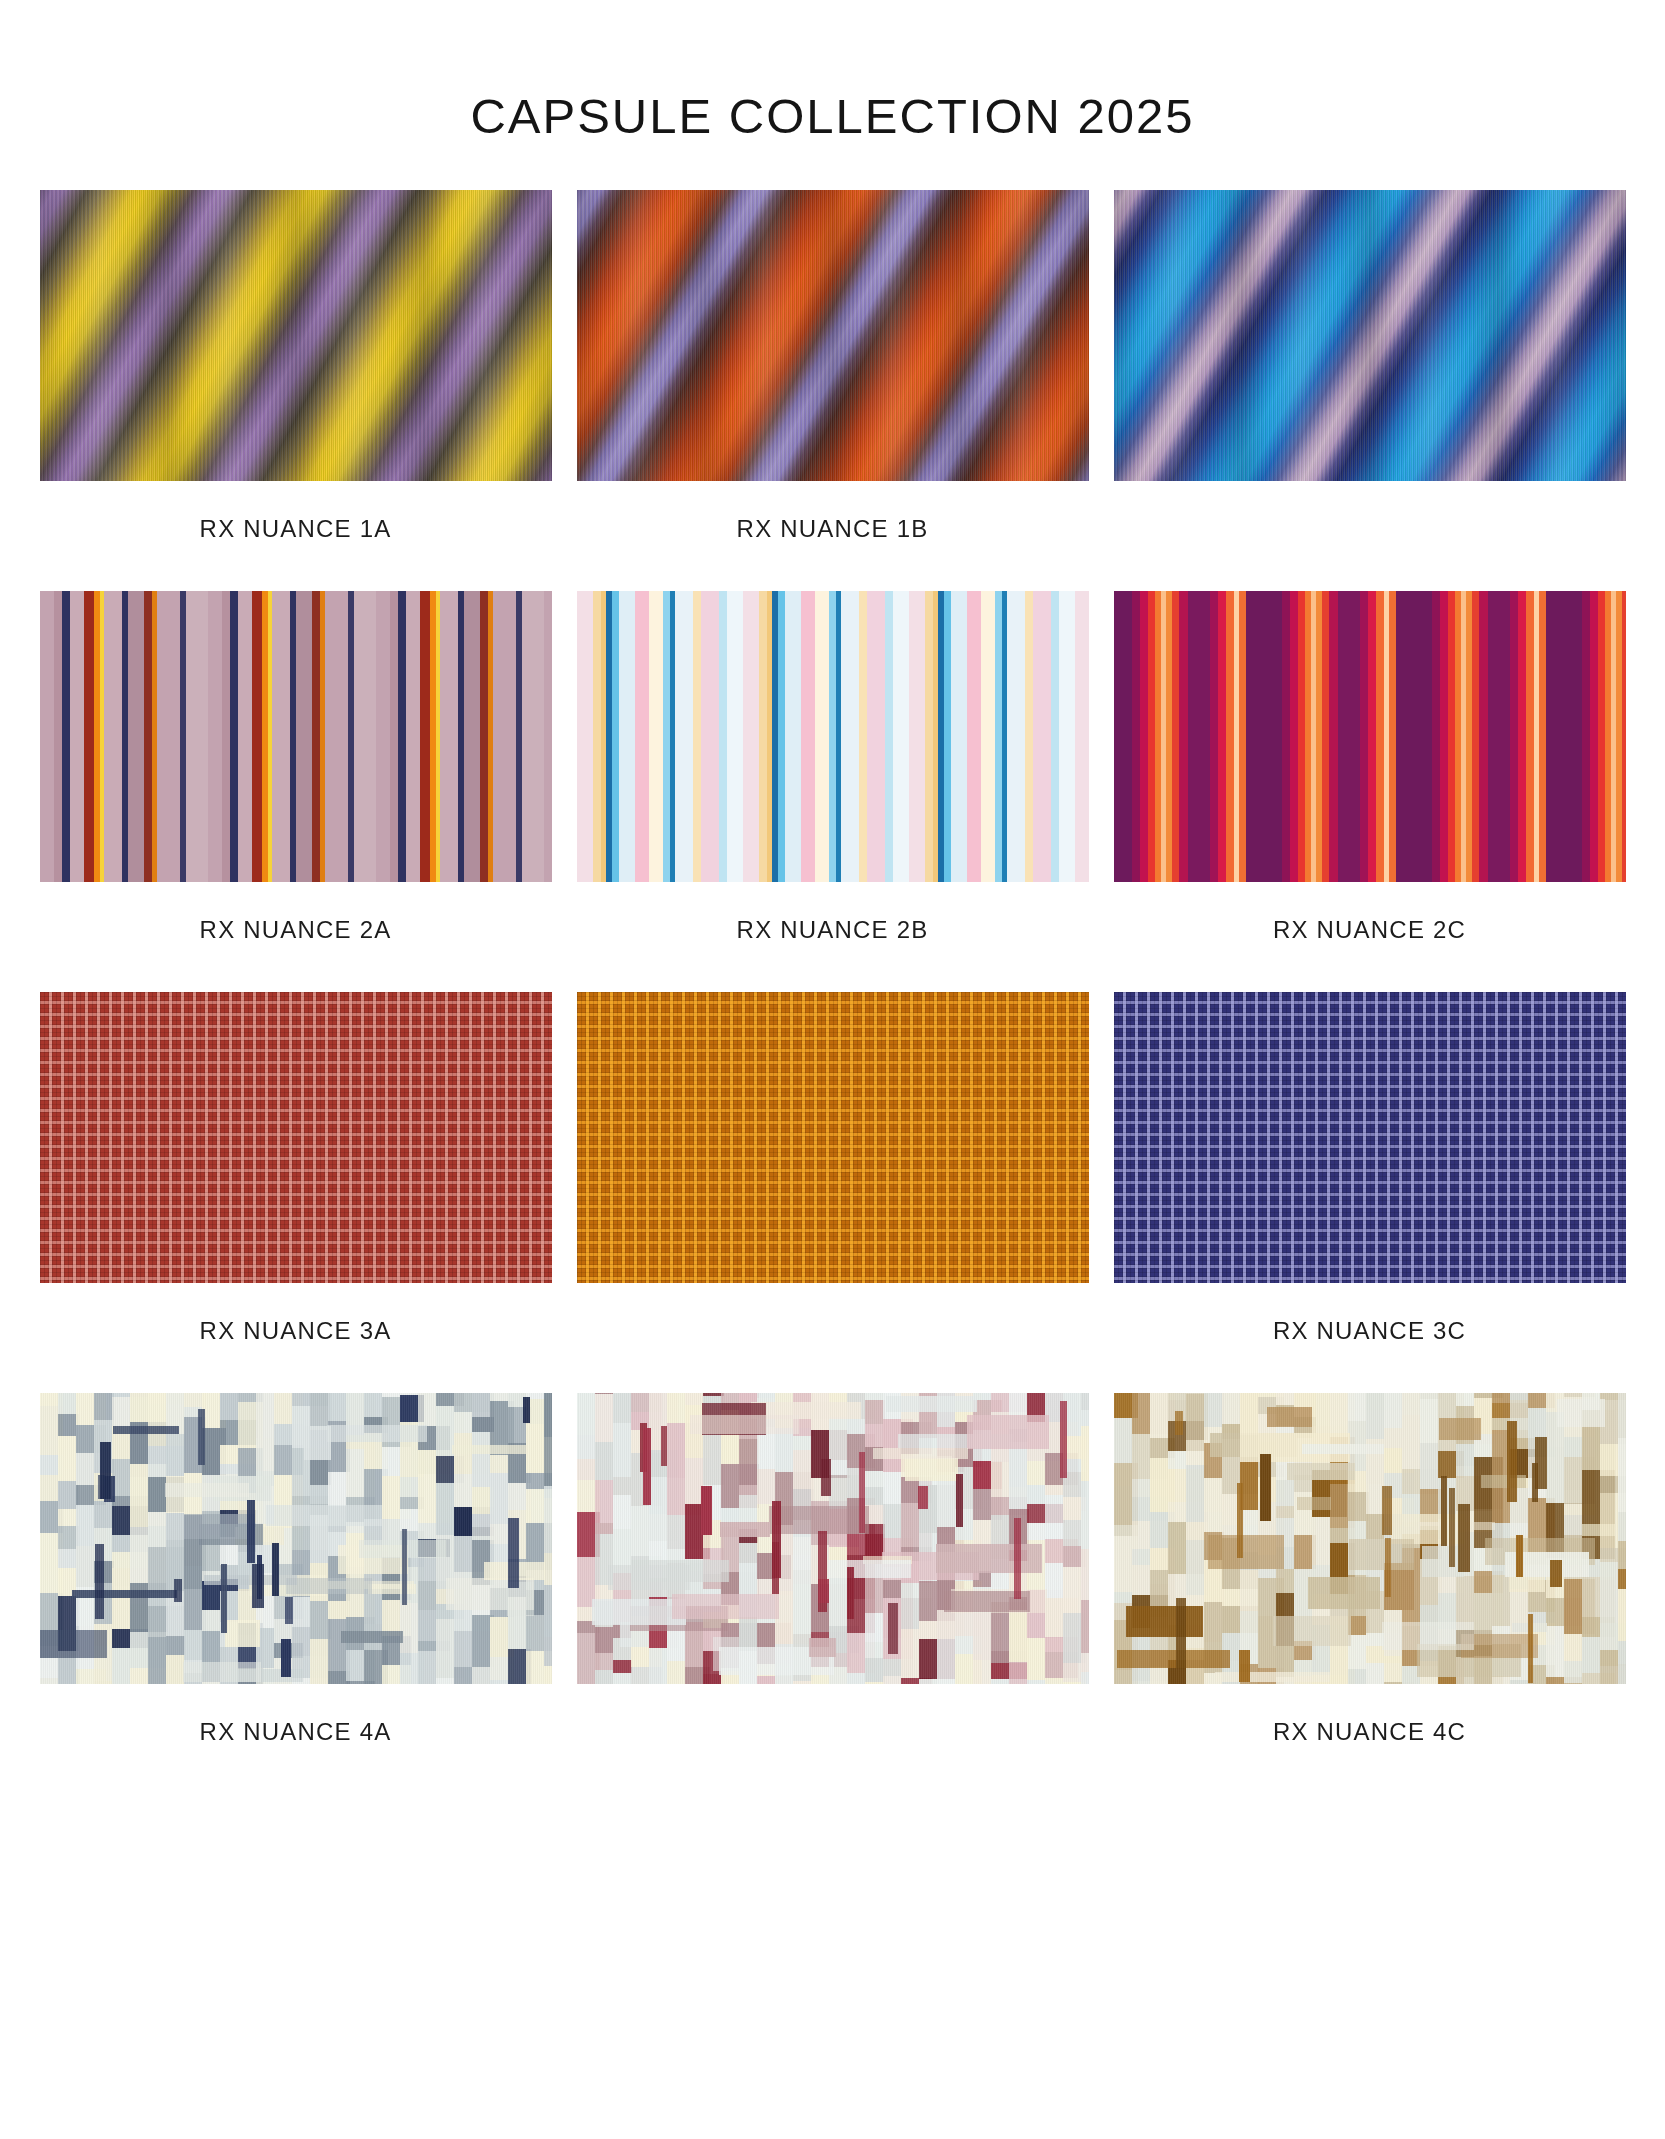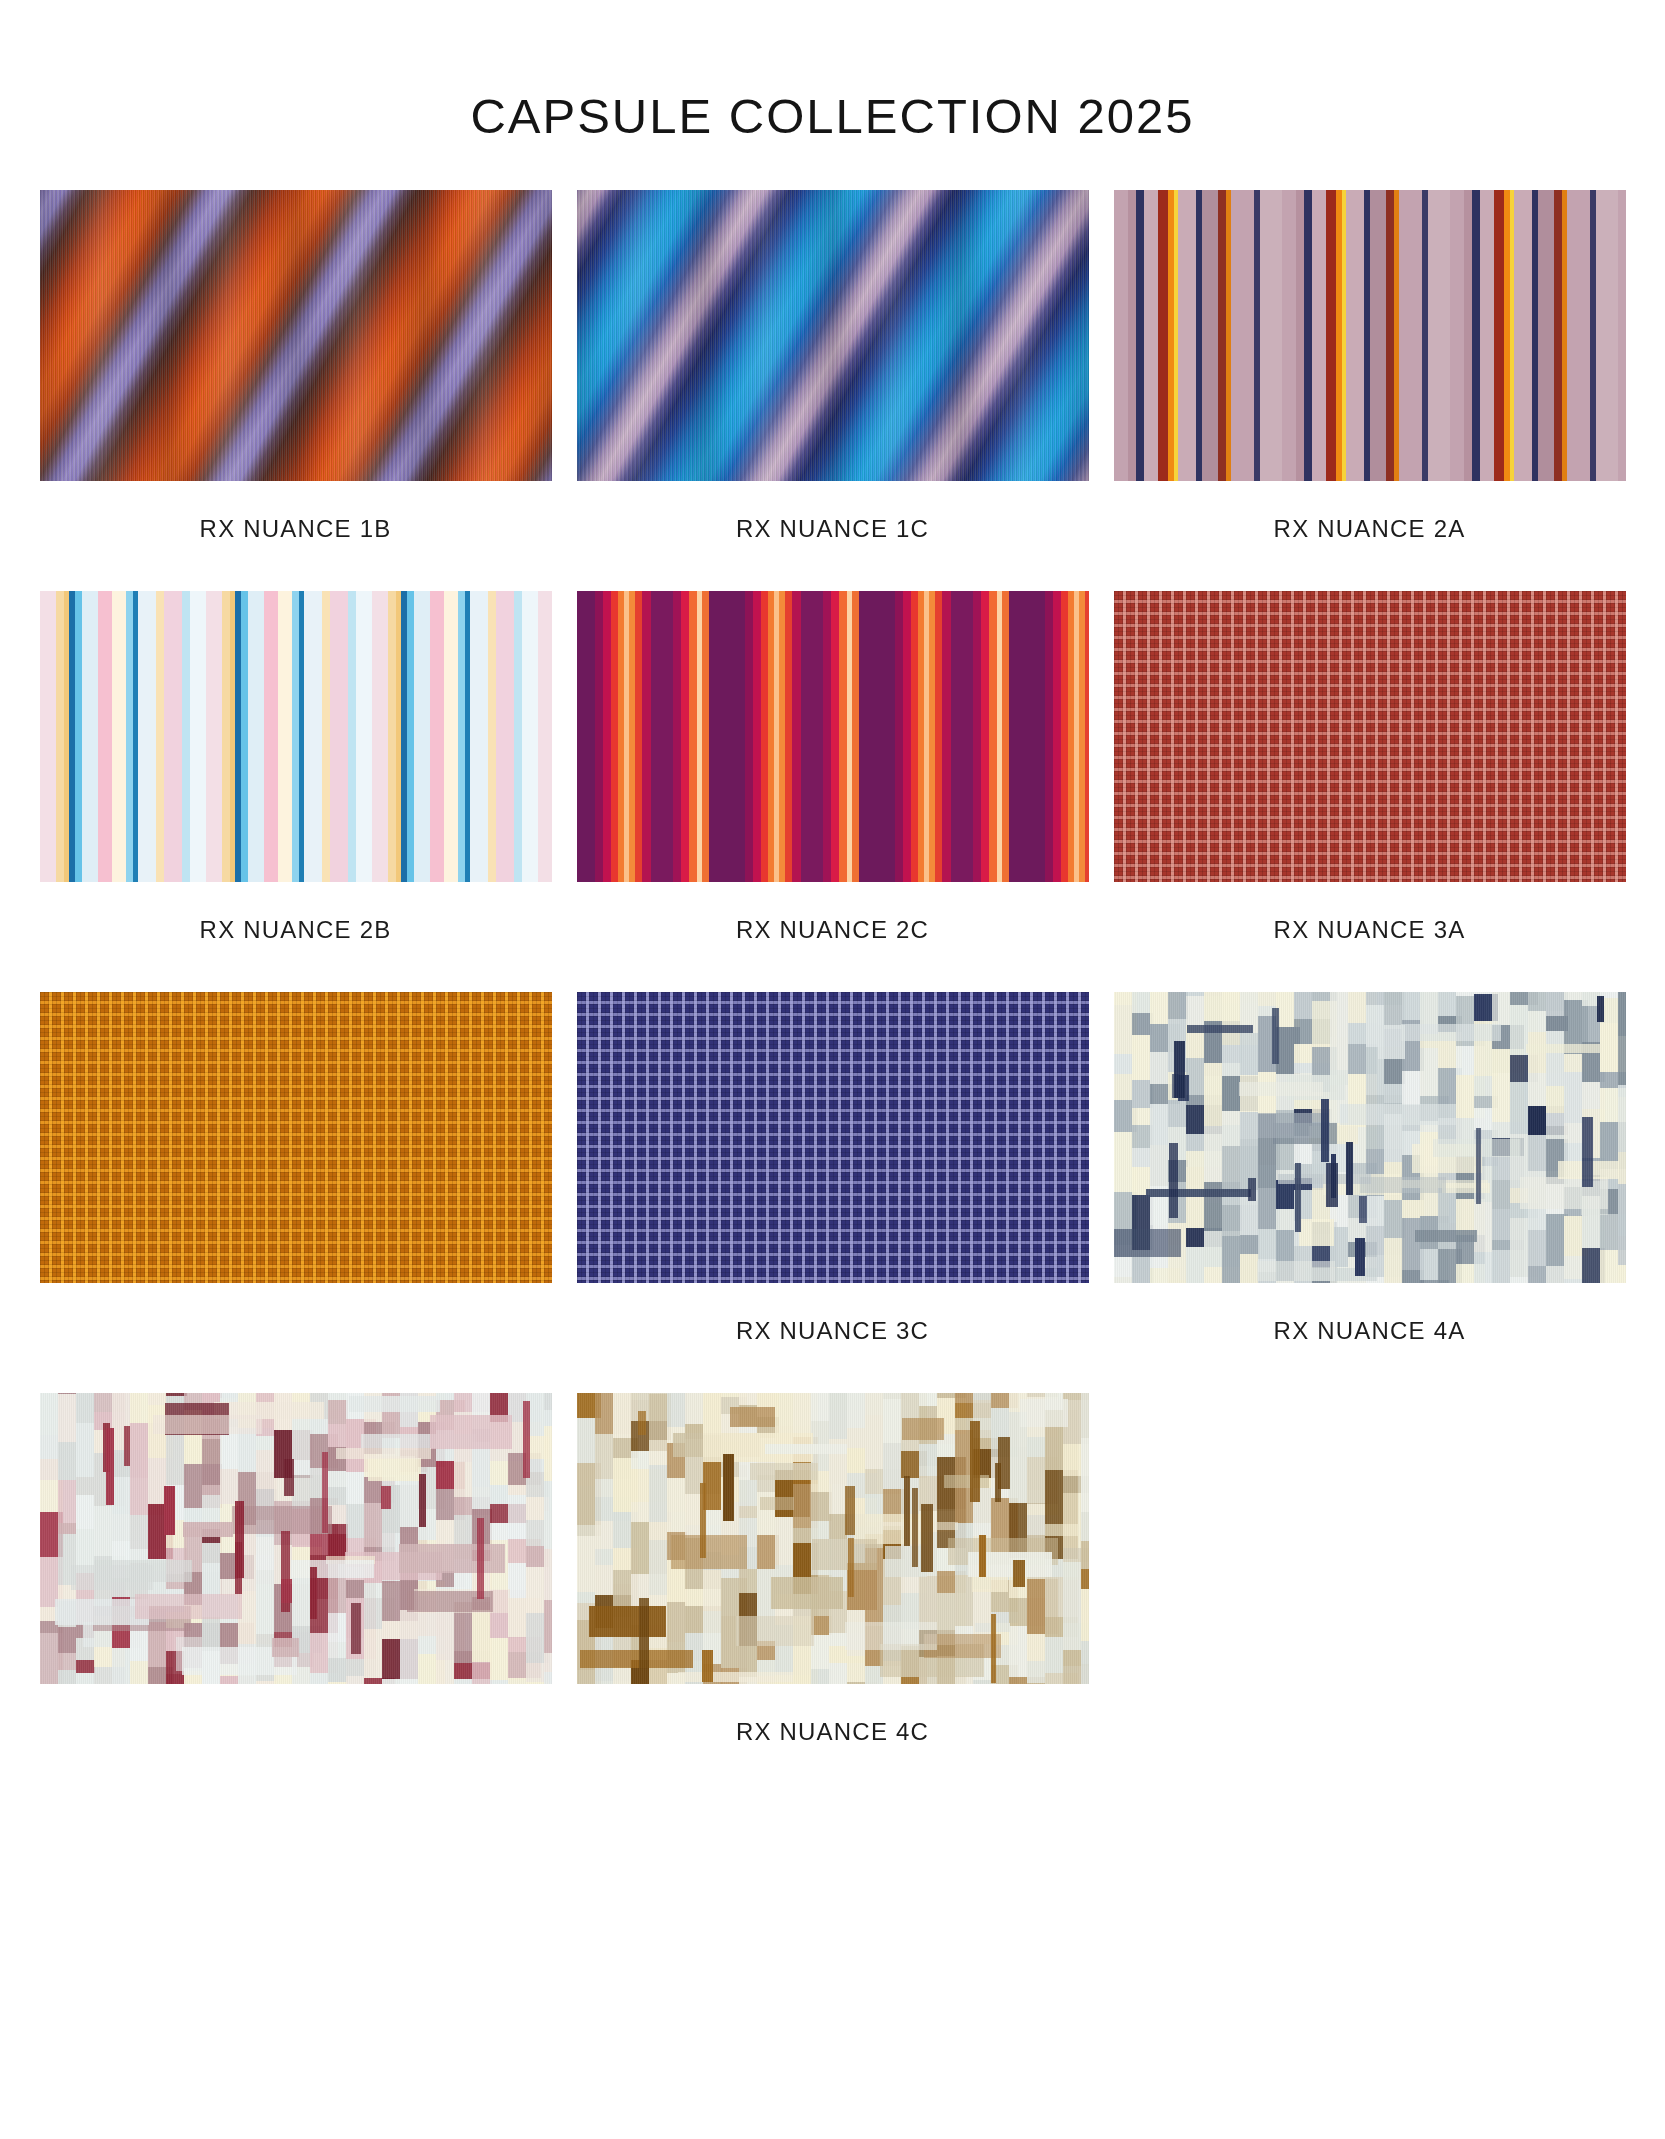--- a/index.html
+++ b/index.html
@@ -323,20 +323,31 @@
 </style>
 </head>
 <body>
 
 <div class="page">
 
   <h1 class="title">CAPSULE COLLECTION 2025</h1>
 
   <div class="grid">
 
+    <div class="cell">
+      <div class="swatch s1a">
+        <div class="ikat">
+          <div class="diag"></div>
+          <div class="bands"></div>
+          <div class="vtex"></div>
+          <div class="vtex2"></div>
+        </div>
+      </div>
+      <div class="caption">RX NUANCE 1A</div>
+    </div>
 
     <div class="cell">
       <div class="swatch s1b">
         <div class="ikat">
           <div class="diag"></div>
           <div class="bands"></div>
           <div class="vtex"></div>
           <div class="vtex2"></div>
         </div>
       </div>
@@ -345,21 +356,20 @@
 
     <div class="cell">
       <div class="swatch s1c">
         <div class="ikat">
           <div class="diag"></div>
           <div class="bands"></div>
           <div class="vtex"></div>
           <div class="vtex2"></div>
         </div>
       </div>
-      <div class="caption">RX NUANCE 1C</div>
     </div>
 
     <div class="cell">
       <div class="swatch s2a">
         <div class="vstripe">
           <div class="v"></div>
         </div>
       </div>
       <div class="caption">RX NUANCE 2A</div>
     </div>

